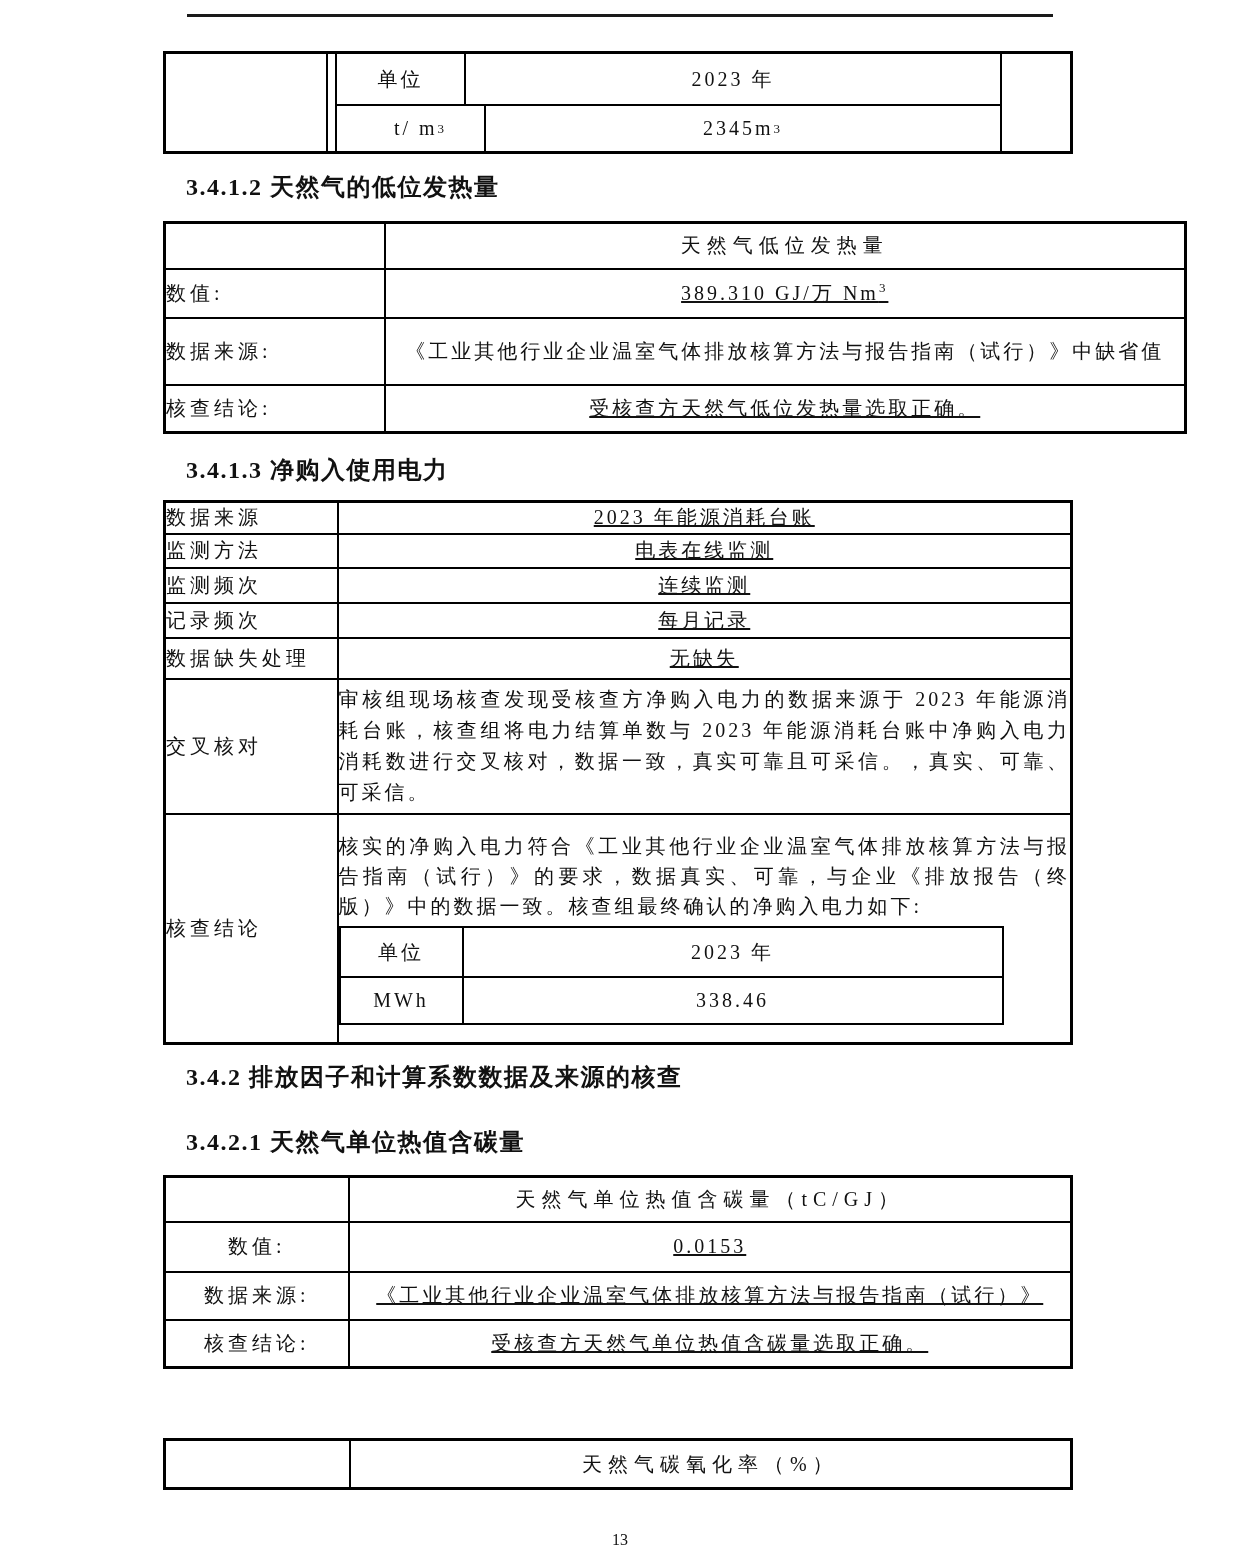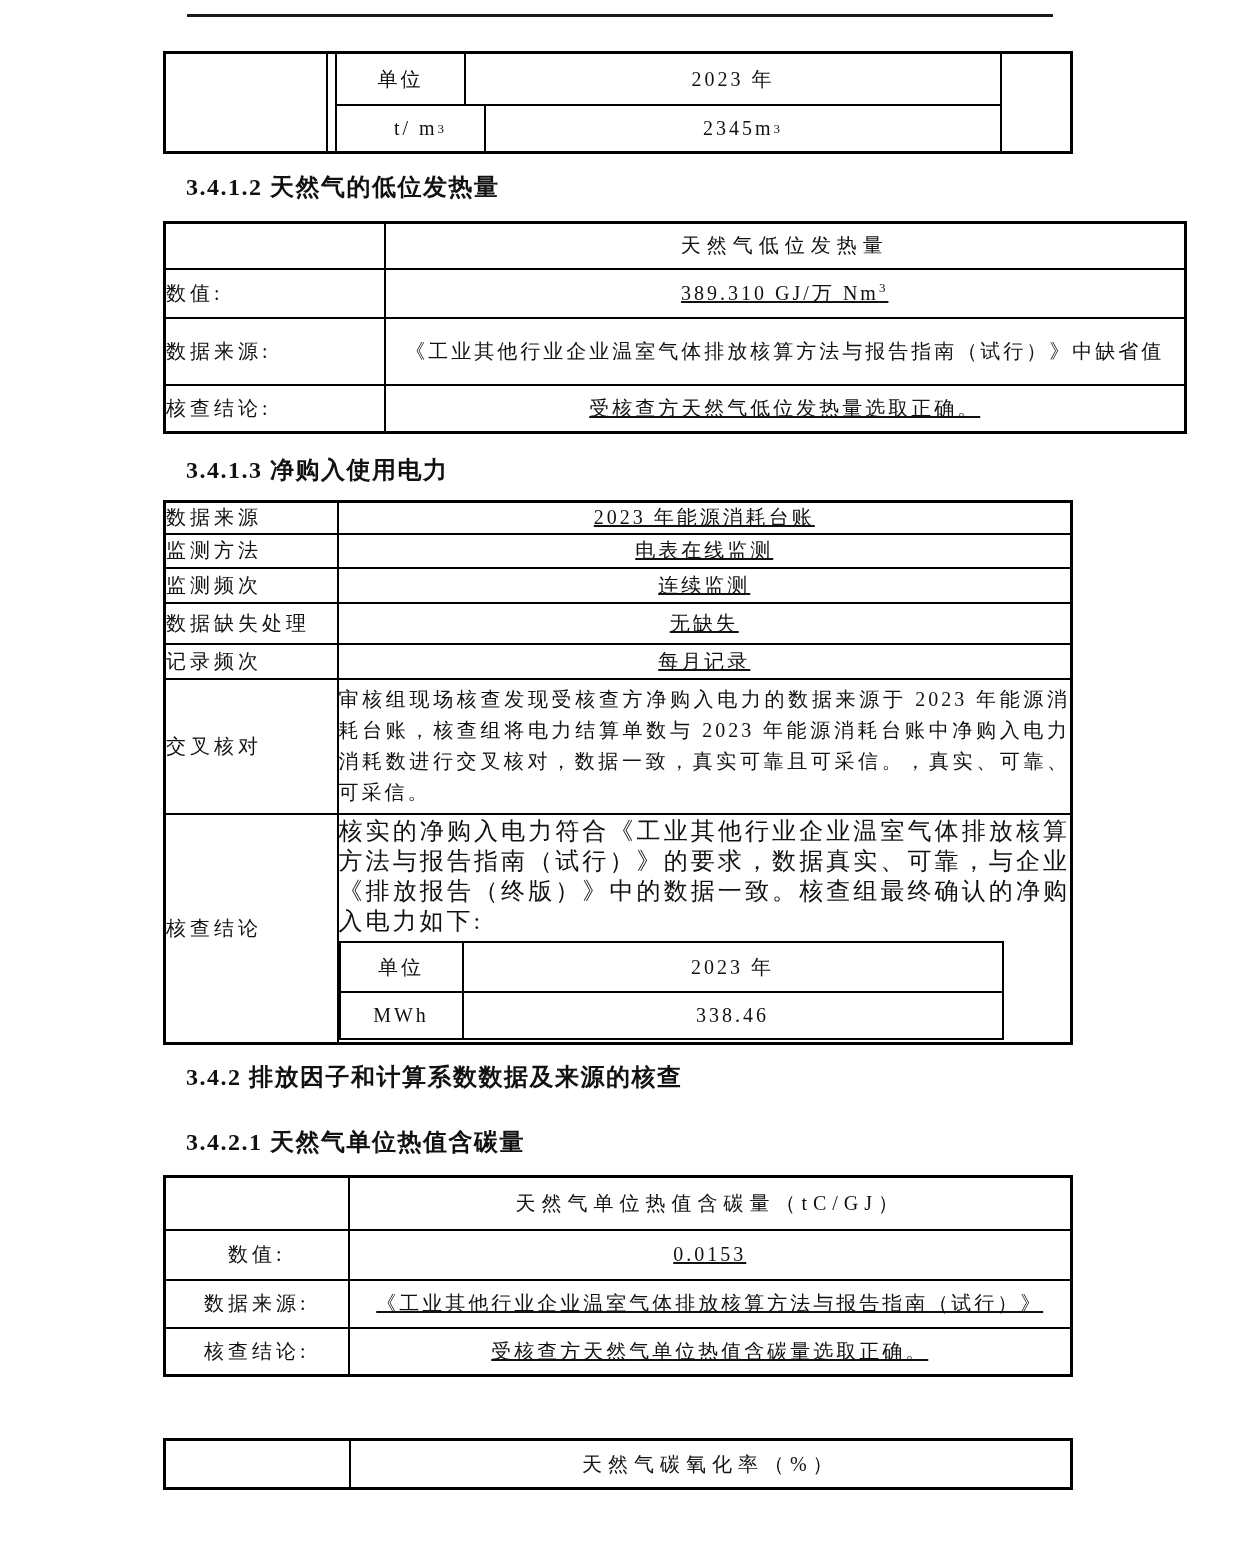--- a/index.html
+++ b/index.html
@@ -21,21 +21,21 @@
   table.t{position:absolute;border-collapse:collapse;table-layout:fixed;border:3px solid #000;}
   table.t td{border:2px solid #000;vertical-align:middle;font-size:20px;padding:0;overflow:hidden;}
   td.lbl{text-align:left;padding-left:12px;letter-spacing:4px;}
   td.lblc{text-align:center;letter-spacing:4px;}
   td.val{text-align:center;letter-spacing:3px;text-decoration:underline;}
   td.hdr{text-align:center;letter-spacing:6px;}
   td.wrap{text-align:center;letter-spacing:3px;padding:0 25px;line-height:40px;}
   td.cellmid{vertical-align:middle;padding:0 14px;}
   td.celltop{vertical-align:top;padding:3px 12px 0 12px;}
   .para{font-size:20px;letter-spacing:3px;line-height:31px;text-align:justify;}
-  .para2{font-size:24px;letter-spacing:3px;line-height:30px;text-align:justify;}
+  .para2{font-size:20px;letter-spacing:3px;line-height:30px;text-align:justify;}
   sup{font-size:13px;}
 
   
   table.nested{border-collapse:collapse;table-layout:fixed;border:2px solid #000;width:665px;margin-top:5px;}
   table.nested td{border:2px solid #000;text-align:center;vertical-align:middle;font-size:20px;letter-spacing:3px;}
 
   
   .frag{position:absolute;left:163px;top:51px;width:910px;height:103px;border:3px solid #000;box-sizing:border-box;}
   .frag-left{position:absolute;left:0;top:0;bottom:0;width:160px;border-right:2px solid #000;}
   .frag-nested{position:absolute;left:169px;top:0;bottom:0;width:667px;border-left:2px solid #000;border-right:2px solid #000;box-sizing:border-box;display:flex;flex-direction:column;}
@@ -113,27 +113,27 @@
       <td class="val">2023 年能源消耗台账</td>
     </tr>
     <tr style="height:34px">
       <td class="lbl">监测方法</td>
       <td class="val">电表在线监测</td>
     </tr>
     <tr style="height:35px">
       <td class="lbl">监测频次</td>
       <td class="val">连续监测</td>
     </tr>
+    <tr style="height:35px">
+      <td class="lbl">记录频次</td>
+      <td class="val">每月记录</td>
+    </tr>
     <tr style="height:41px">
       <td class="lbl">数据缺失处理</td>
       <td class="val">无缺失</td>
-    </tr>
-    <tr style="height:35px">
-      <td class="lbl">记录频次</td>
-      <td class="val">每月记录</td>
     </tr>
     <tr style="height:135px">
       <td class="lbl">交叉核对</td>
       <td class="cellmid">
         <div class="para">审核组现场核查发现受核查方净购入电力的数据来源于 2023 年能源消耗台账，核查组将电力结算单数与 2023 年能源消耗台账中净购入电力消耗数进行交叉核对，数据一致，真实可靠且可采信。，真实、可靠、可采信。</div>
       </td>
     </tr>
     <tr style="height:230px">
       <td class="lbl">核查结论</td>
       <td class="celltop">
@@ -161,21 +161,21 @@
 
   <div class="h" style="top:1061px">3.4.2 排放因子和计算系数数据及来源的核查</div>
   <div class="h" style="top:1126px">3.4.2.1 天然气单位热值含碳量</div>
 
   <table class="t" style="left:163px;top:1175px;width:910px">
     <colgroup>
         <col style="width:184px">
         <col>
       </colgroup>
     <tbody>
-        <tr style="height:53px">
+        <tr style="height:45px">
       <td class="lblc"></td>
       <td class="hdr">天然气单位热值含碳量（tC/GJ）</td>
     </tr>
     <tr style="height:50px">
       <td class="lblc">数值:</td>
       <td class="val">0.0153</td>
     </tr>
     <tr style="height:48px">
       <td class="lblc">数据来源:</td>
       <td class="val">《工业其他行业企业温室气体排放核算方法与报告指南（试行）》</td>
@@ -194,14 +194,15 @@
         <col>
       </colgroup>
     <tbody>
         <tr style="height:49px">
       <td class="lblc"></td>
       <td class="hdr">天然气碳氧化率（%）</td>
     </tr>
   </tbody>
     </table>
 
+  <div class="pagenum">13</div>
 
 </div>
 
 </body></html>

